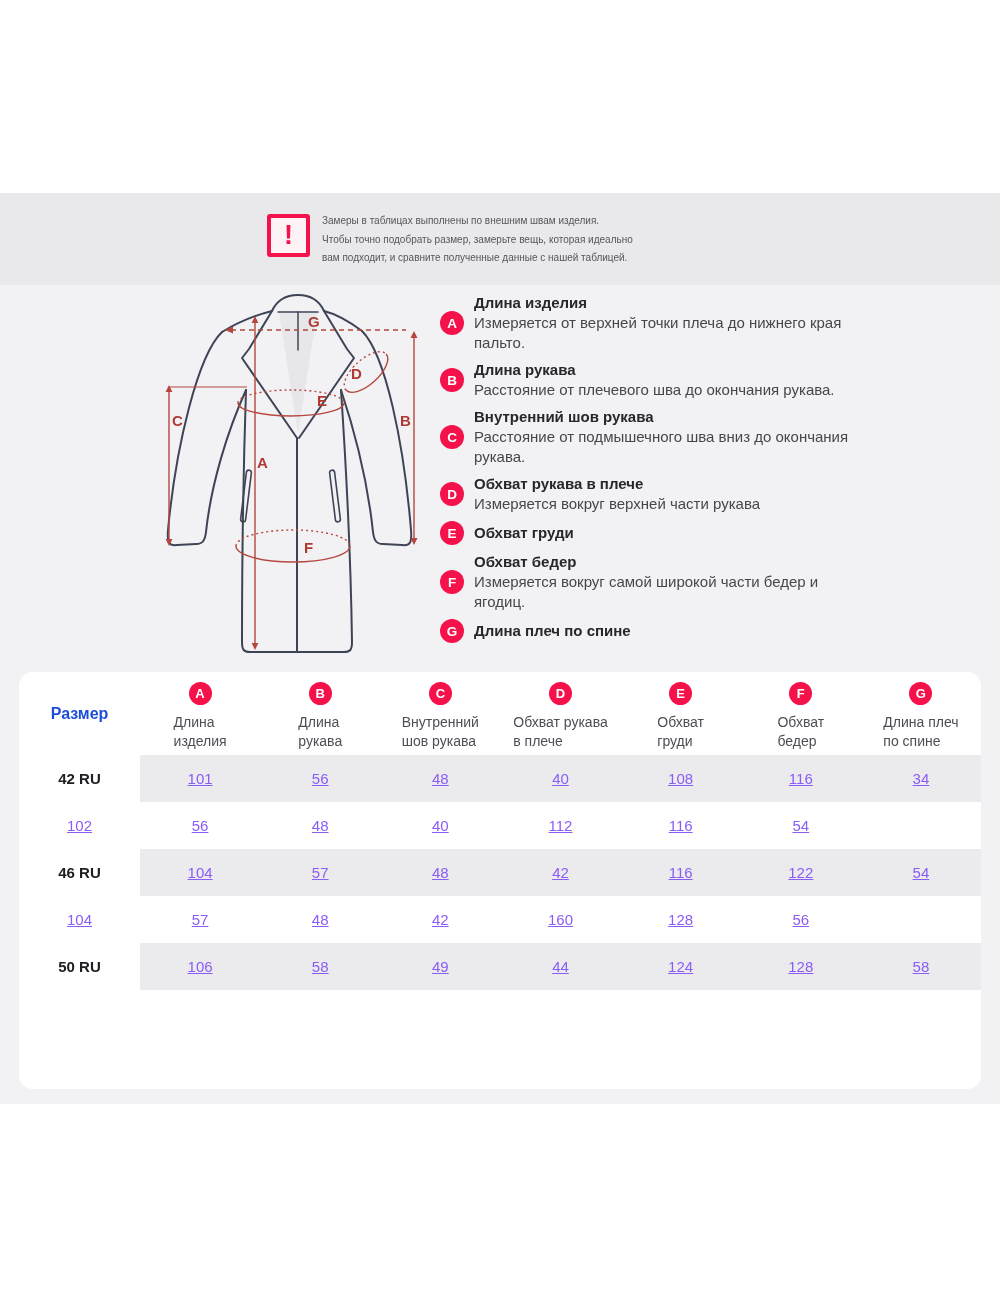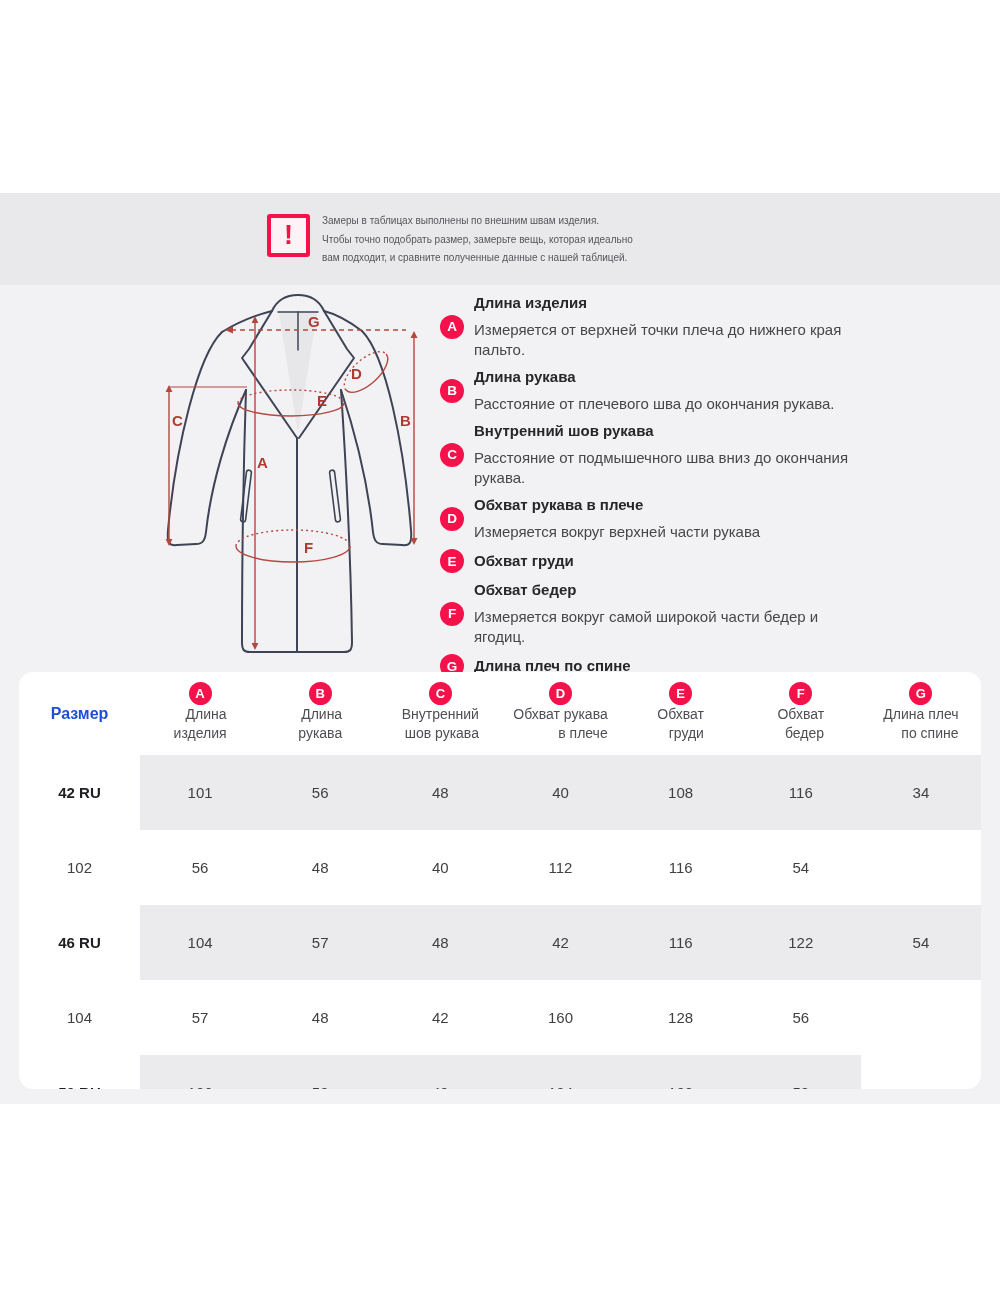--- a/index.html
+++ b/index.html
@@ -35,36 +35,36 @@
   
   .legend{position:absolute;left:440px;top:293px;width:432px;display:flex;flex-direction:column;gap:7px;}
   .legend-item{display:flex;align-items:center;}
   .badge{
     flex:none;width:24px;height:24px;border-radius:50%;background:var(--accent,#f5114a);
     color:#fff;font-weight:bold;font-size:13.5px;display:flex;align-items:center;justify-content:center;
     margin-right:10px;
   }
   .legend-text{flex:1;}
   .legend-title{font-weight:bold;font-size:15px;line-height:20px;color:#27272a;}
-  .legend-desc{font-size:15px;line-height:20px;color:#47474b;margin-top:7px;}
+  .legend-desc{font-size:15px;line-height:20px;color:#47474b;}
   
   .card{
     position:absolute;left:19px;top:672px;width:962px;height:417px;background:#fff;
     border-radius:14px;overflow:hidden;
   }
   .trow{display:grid;grid-template-columns:121px repeat(7,1fr);}
   .thead{height:83px;}
-  .trow.body-row{height:75px;}
+  .trow.body-row{height:47px;}
   .cell{display:flex;align-items:center;justify-content:center;}
   .size-head{font-weight:bold;font-size:16px;color:#1d4ed8;}
   .col-head{flex-direction:column;justify-content:flex-start;padding-top:10px;}
   .col-head .badge{margin:0;width:23px;height:23px;font-size:13px;}
-  .col-label{font-size:14px;line-height:19px;color:#4e4e55;text-align:right;white-space:pre-line;}
+  .col-label{margin-top:8px;font-size:14px;line-height:19px;color:#4e4e55;text-align:left;white-space:pre-line;}
   .size-cell{font-weight:bold;font-size:15px;color:#202024;}
-  .val-cell{font-size:15px;color:#404040;}
+  .val-cell{font-size:15px;color:#8b5cf6;text-decoration:underline;}
   .stripe{background:var(--stripe-bg,#ebebed);}
 </style>
 </head>
 <body>
 
 <div class="section-bg"></div>
 
 <div class="banner"></div>
 <div class="alert-icon">
   <span>!</span>
@@ -264,18 +264,19 @@
         <div class="cell val-cell">42</div>
         <div class="cell val-cell">160</div>
         <div class="cell val-cell">128</div>
         <div class="cell val-cell">56</div>
       </div>
       <div class="trow body-row">
         <div class="cell size-cell">50 RU</div>
         <div class="cell val-cell stripe">106</div>
         <div class="cell val-cell stripe">58</div>
         <div class="cell val-cell stripe">49</div>
+        <div class="cell val-cell stripe">44</div>
         <div class="cell val-cell stripe">124</div>
         <div class="cell val-cell stripe">128</div>
         <div class="cell val-cell stripe">58</div>
       </div>
     </div>
 </div>
 
 </body></html>

